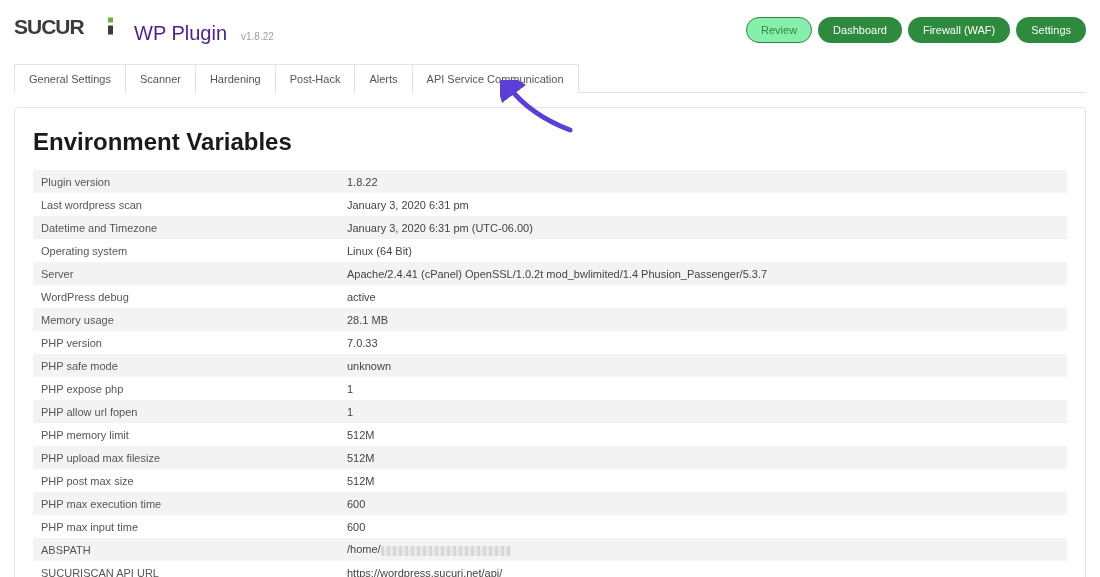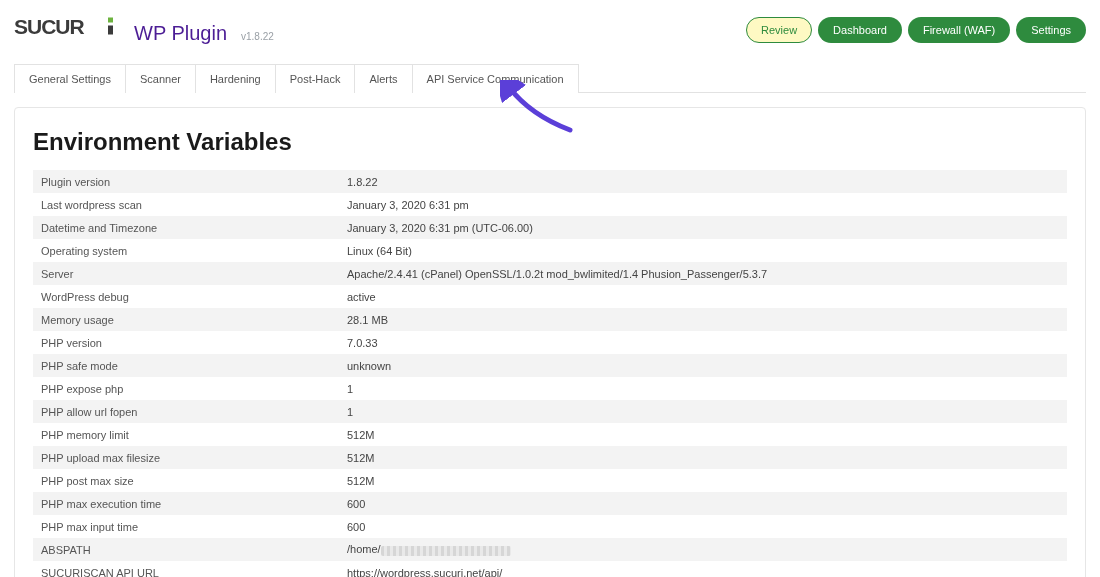--- a/index.html
+++ b/index.html
@@ -48,21 +48,21 @@
   .btn {
     border-radius: 14px;
     padding: 4px 14px;
     font-size: 11px;
     line-height: 16px;
     cursor: pointer;
     border: 1px solid transparent;
     white-space: nowrap;
   }
   .btn-outline {
-    background: #fef9c3;
+    background: #86efac;
     color: #2e8b3e;
     border-color: #2e8b3e;
   }
   .btn-solid {
     background: #2e8b3e;
     color: #fff;
   }
   
   .tabs {
     display: flex;

